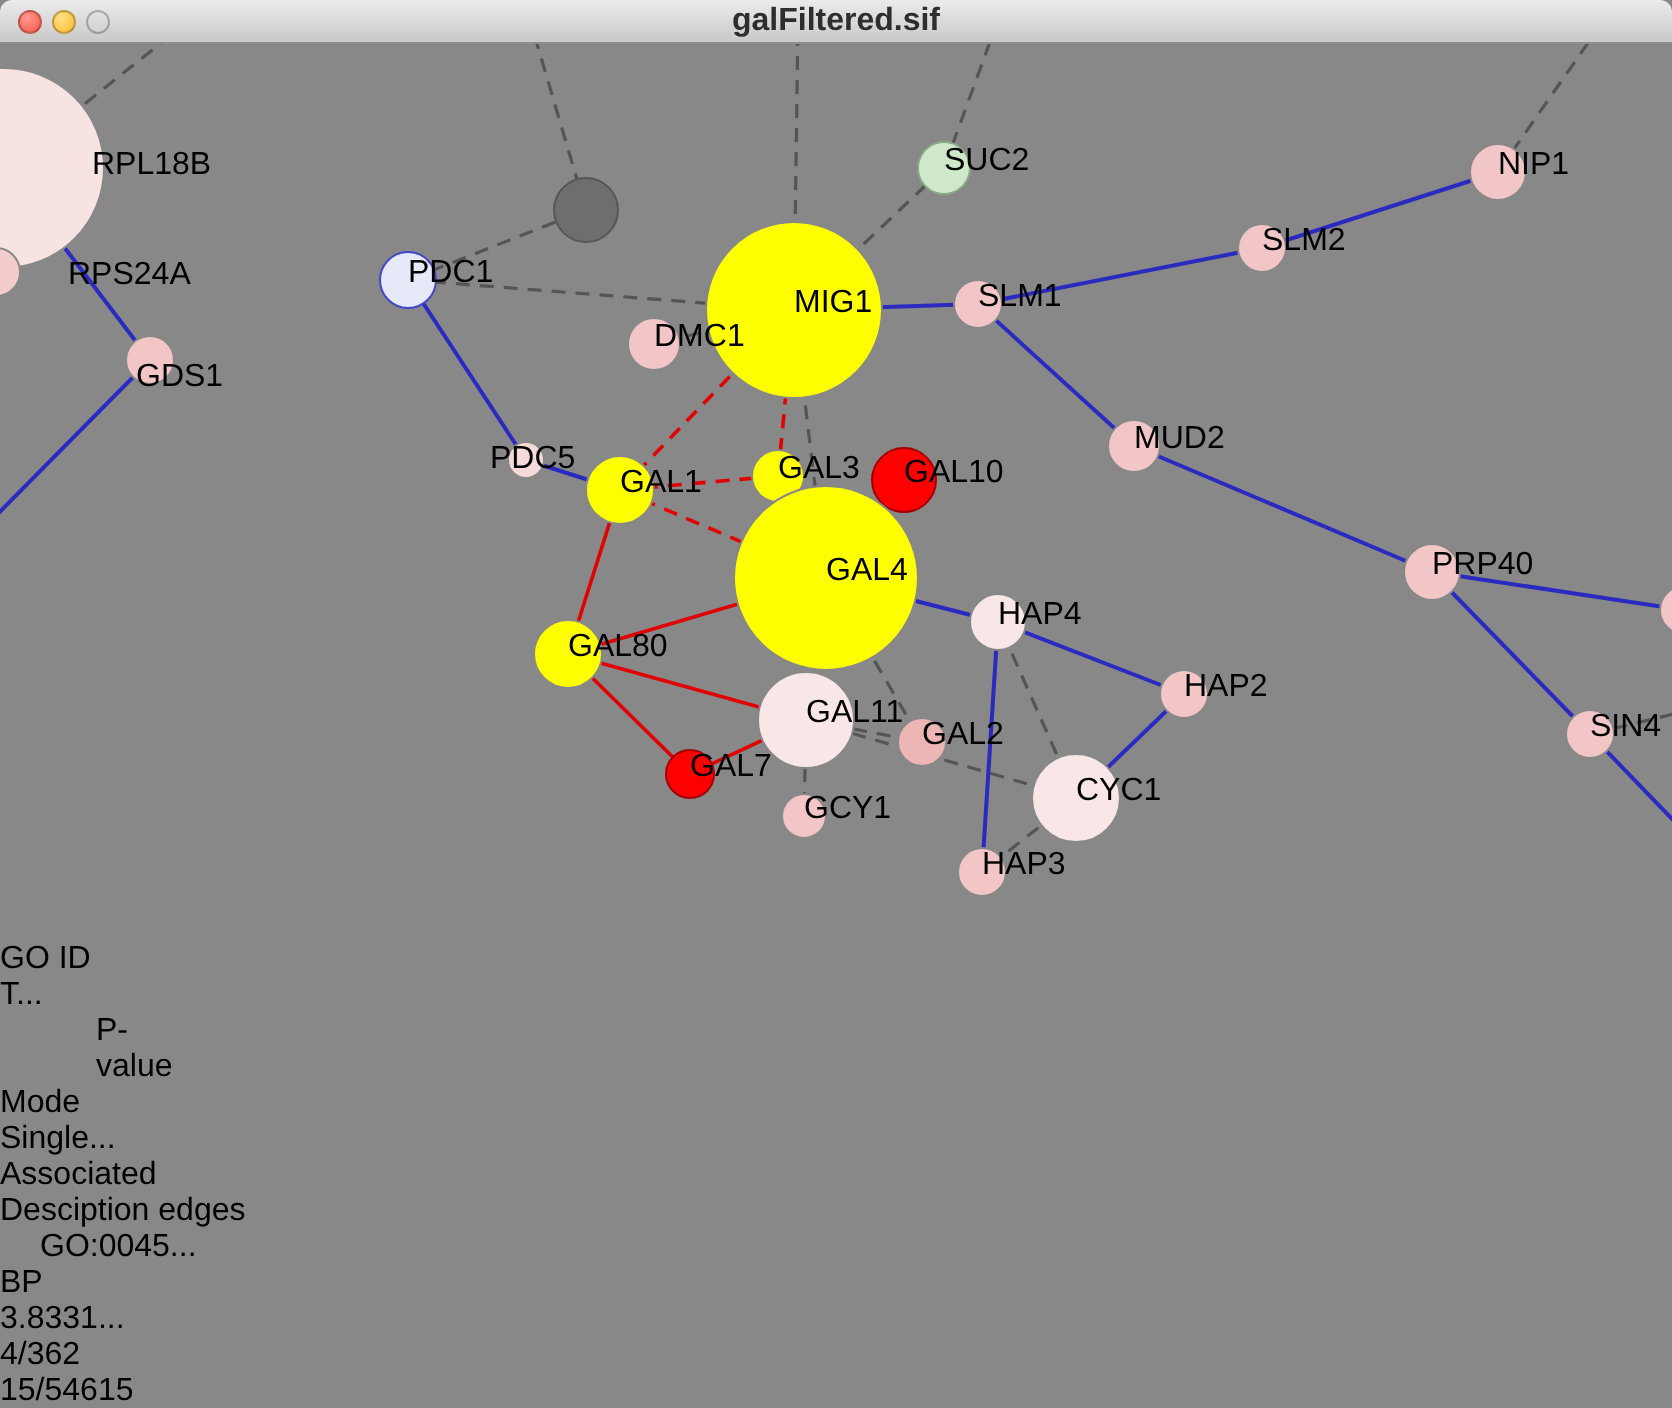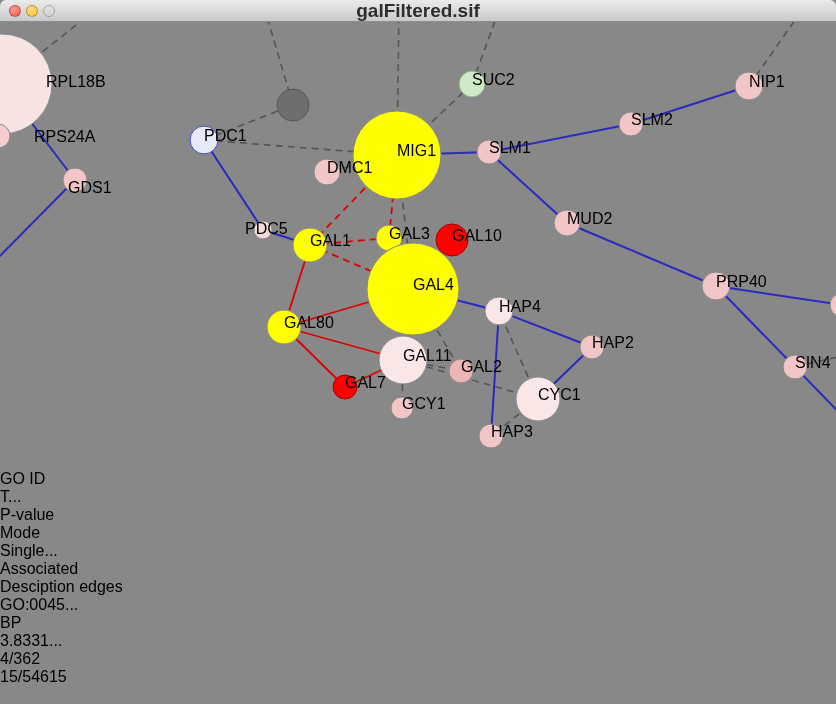--- a/index.html
+++ b/index.html
@@ -7,21 +7,21 @@
   .screen { position:relative; width:836px; height:704px; overflow:hidden; }
 
   
   .titlebar {
     position:relative; height:22px;
     background:linear-gradient(#ebebeb,#c9c9c9);
     border-bottom:1px solid #8e8e8e;
     display:flex; align-items:center; justify-content:center;
     border-radius:6px 6px 0 0;
   }
-  .titlebar .title { font-size:19px; font-weight:bold; color:#2e2e2e; }
+  .titlebar .title { font-size:16px; font-weight:bold; color:#2e2e2e; }
   .titlebar.inactive { background:linear-gradient(#f0f0f0,#d9d9d9); }
   .titlebar.inactive .title { color:#6b6b6b; }
   .lights { position:absolute; left:9px; top:5px; display:flex; gap:5px; }
   .light { width:12px; height:12px; border-radius:50%; border:1px solid rgba(0,0,0,.25); }
   .light.close { background:radial-gradient(circle at 35% 30%, #ff9a92, #f9544a); }
   .light.min   { background:radial-gradient(circle at 35% 30%, #ffe084, #fdbc2e); }
   .light.zoom  { background:radial-gradient(circle at 35% 30%, #9ae898, #2dc row: 840;}
   .light.zoom  { background:radial-gradient(circle at 35% 30%, #9ae898, #2ec03e); }
   .light.gray  { background:linear-gradient(#e2e2e2,#c6c6c6); }
 
@@ -222,29 +222,29 @@
         </svg>
     </div>
   </div>
 
   <div class="window-bottom">
 
     <div class="noa-table">
       <div class="table-header">
           <div class="header-cell" style="width: 73px;">GO ID</div>
           <div class="header-cell" style="width: 37px;">T...</div>
-          <div class="header-cell" style="width: 65px;">P-value</div>
+          <div class="header-cell" style="width: 65px; padding-left: 48px;">P-value</div>
           <div class="header-cell" style="width: 55px;">Mode</div>
           <div class="header-cell" style="width: 62px;">Single...</div>
           <div class="header-cell" style="width: 113px;">Associated</div>
           <div class="header-cell" style="width: 431px;">Desciption edges</div>
         </div>
       <div class="table-body">
           <div class="table-row">
-            <div class="cell" style="width: 73px;">GO:0045...</div>
+            <div class="cell" style="width: 73px; margin-left: 20px;">GO:0045...</div>
             <div class="cell" style="width: 37px;">BP</div>
             <div class="cell" style="width: 65px;">3.8331...</div>
             <div class="cell" style="width: 55px;">4/362</div>
             <div class="cell" style="width: 62px;">15/54615</div>
           </div>
         </div>
     </div>
 
   </div>
 </div>

